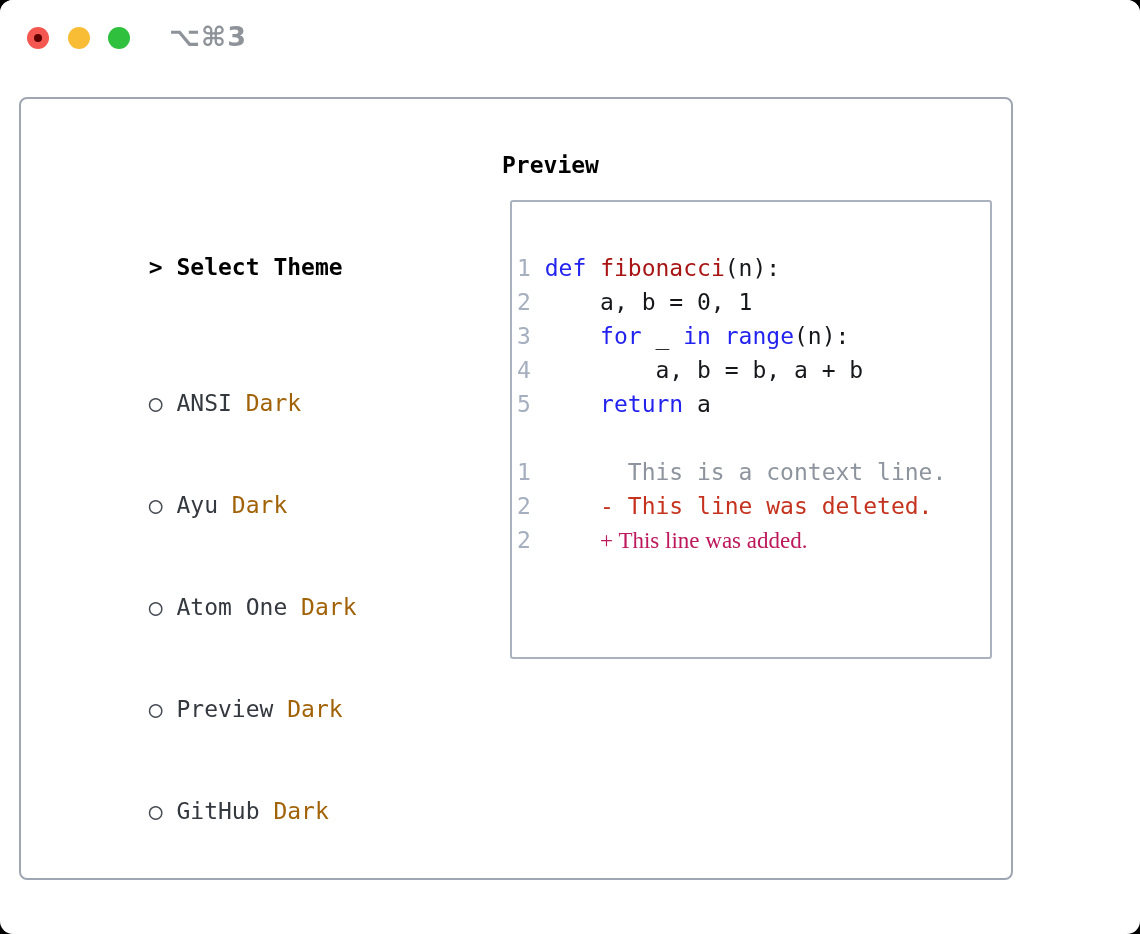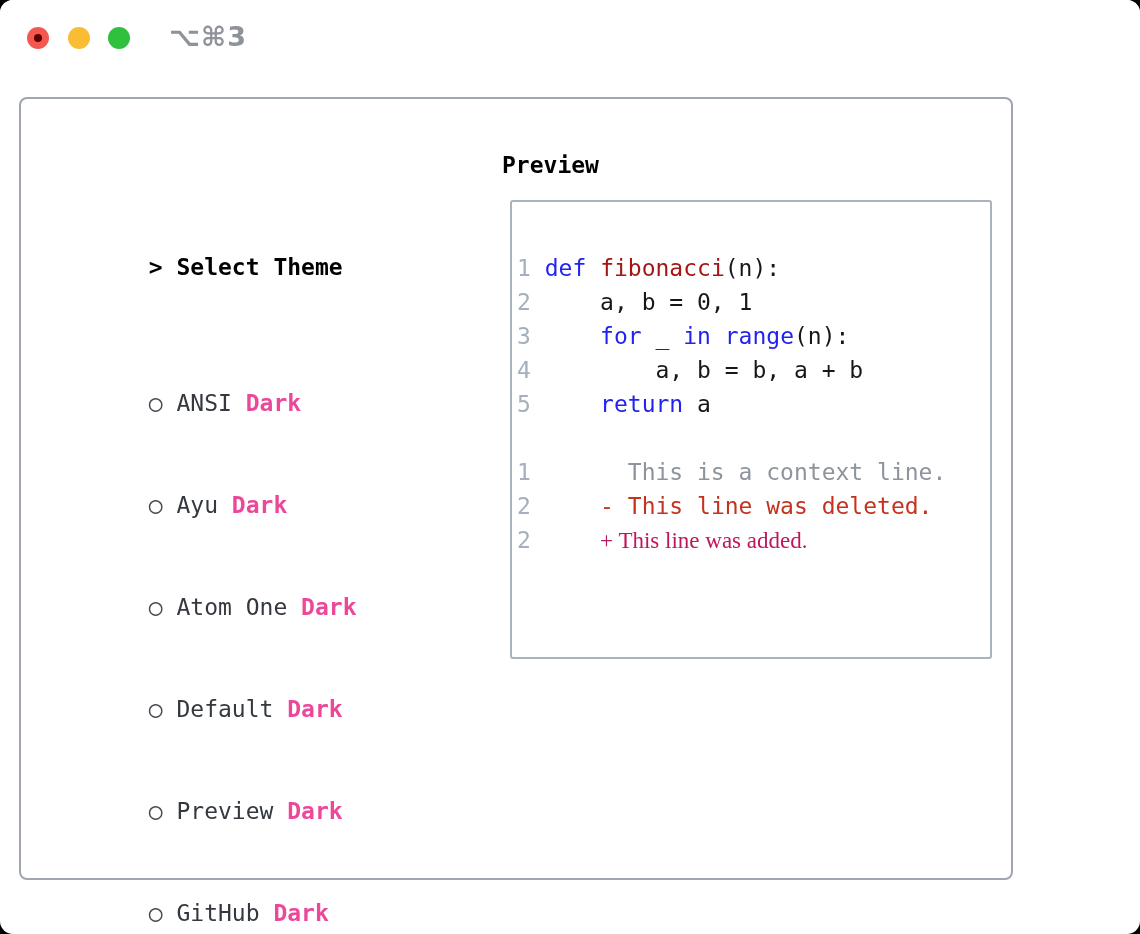--- a/index.html
+++ b/index.html
@@ -33,21 +33,21 @@
   }
   .left-col{
     position:absolute;left:17px;top:49px;
     font-size:23px;line-height:34px;white-space:pre;
   }
   .row{height:34px;white-space:pre;}
   .marker{display:inline-block;width:2ch;color:#474c54;}
   .prompt{display:inline-block;width:2ch;color:#000;font-weight:bold;}
   .list-title{color:#000;font-weight:bold;}
   .tname{color:#34383f;text-align:right;}
-  .tvariant{color:#ec4899;margin-left:1ch;font-weight:bold;}
+  .tvariant{color:#a16207;margin-left:1ch;}
   
   .preview-title{
     position:absolute;left:481px;top:49px;
     font-size:23px;line-height:34px;font-weight:bold;color:#000;
   }
   .preview-box{
     position:absolute;left:489px;top:101px;width:473px;height:406px;
     border:2px solid #aab2bd;border-radius:3px;background:#fff;
     padding:49px 0 0 5px;box-sizing:content-box;
     overflow:hidden;
@@ -85,23 +85,20 @@
       <div class="row">
         <span class="marker">○</span><span class="tname">ANSI</span><span class="tvariant">Dark</span>
       </div>
       <div class="row">
         <span class="marker">○</span><span class="tname">Ayu</span><span class="tvariant">Dark</span>
       </div>
       <div class="row">
         <span class="marker">○</span><span class="tname">Atom One</span><span class="tvariant">Dark</span>
       </div>
       <div class="row">
-        <span class="marker">○</span><span class="tname">Default</span><span class="tvariant">Dark</span>
-      </div>
-      <div class="row">
         <span class="marker">○</span><span class="tname">Preview</span><span class="tvariant">Dark</span>
       </div>
       <div class="row">
         <span class="marker">○</span><span class="tname">GitHub</span><span class="tvariant">Dark</span>
       </div>
       
       
       
       
       

